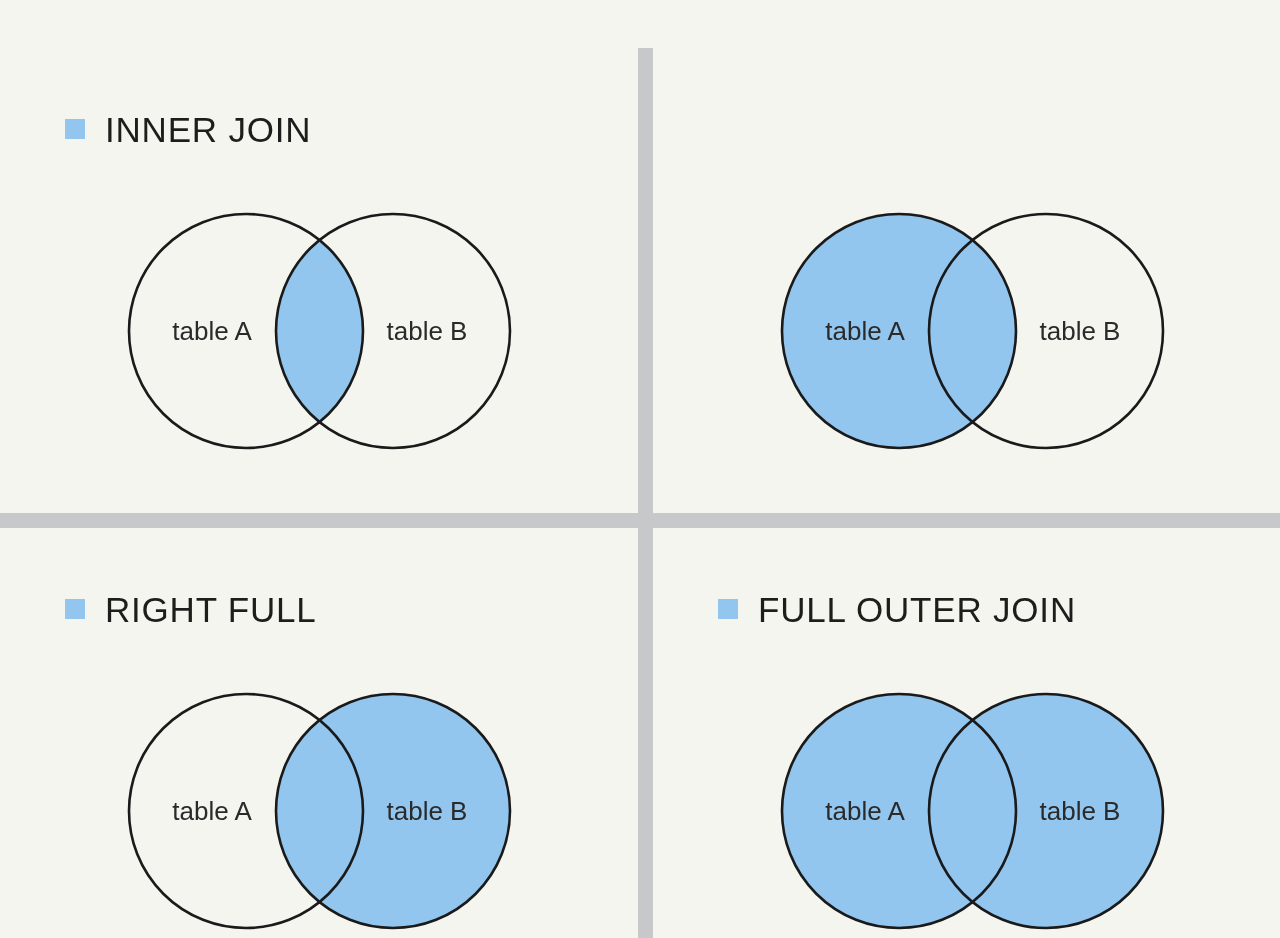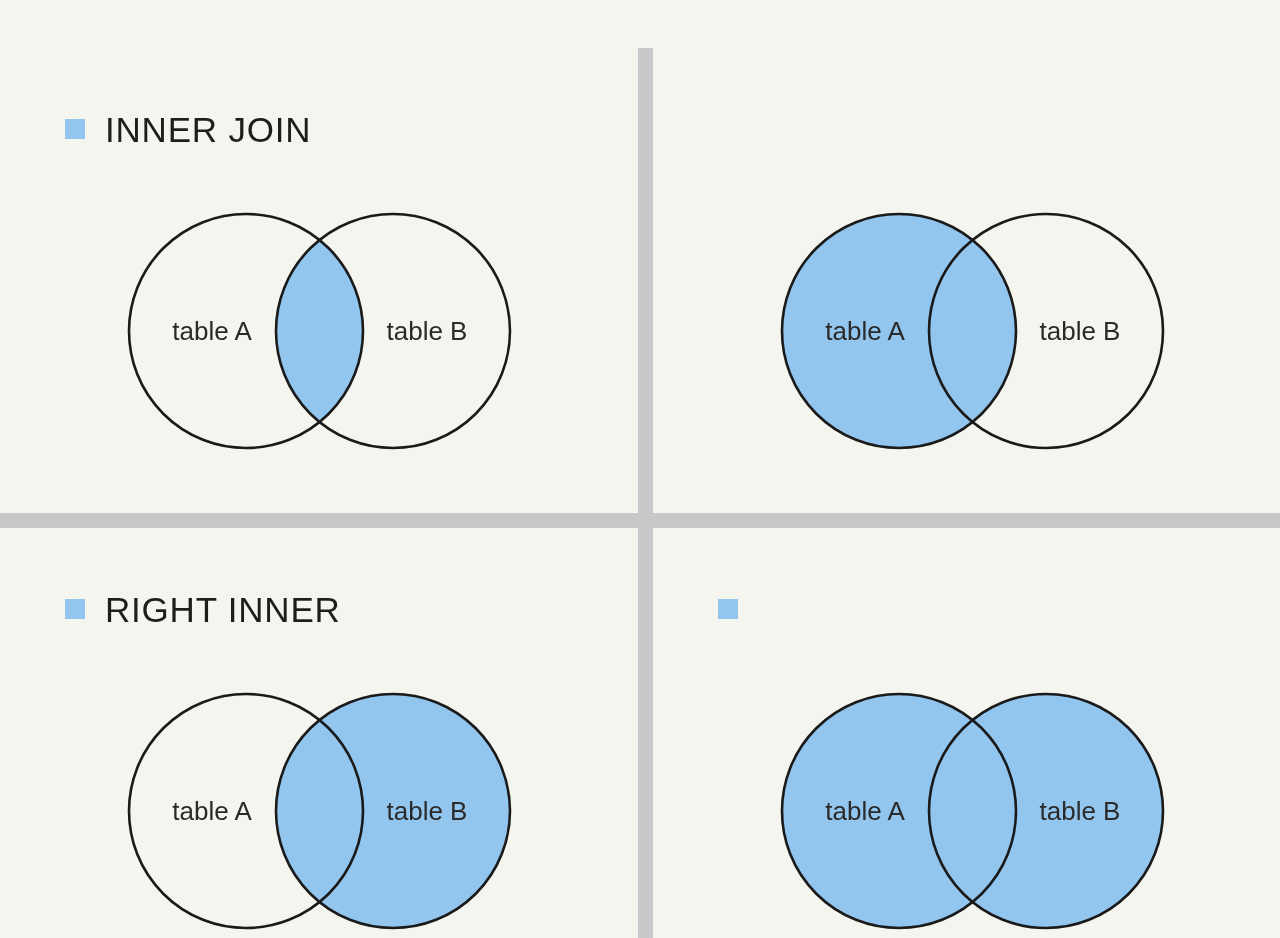--- a/index.html
+++ b/index.html
@@ -111,41 +111,42 @@
       <circle class="outline" cx="122" cy="121" r="117"></circle>
       <circle class="outline" cx="269" cy="121" r="117"></circle>
       <text x="88" y="130">table A</text>
       <text x="303" y="130">table B</text>
     </svg>
   </div>
 
   <div class="panel">
     <div class="panel-header">
       <span class="bullet"></span>
-      <span class="join-title">RIGHT INNER</span>
+      <span class="join-title">RIGHT FULL</span>
     </div>
     <svg class="venn" viewBox="0 0 392 242">
       <defs>
         <clipPath id="clipA2">
             <circle cx="122" cy="121" r="117"></circle>
           </clipPath>
       </defs>
       <circle cx="122" cy="121" r="117" fill="none"></circle>
       <circle cx="269" cy="121" r="117" fill="#92C6EF"></circle>
       <circle cx="269" cy="121" r="117" clip-path="url(#clipA2)" fill="#92C6EF"></circle>
       <circle class="outline" cx="122" cy="121" r="117"></circle>
       <circle class="outline" cx="269" cy="121" r="117"></circle>
       <text x="88" y="130">table A</text>
       <text x="303" y="130">table B</text>
     </svg>
   </div>
 
   <div class="panel">
     <div class="panel-header">
       <span class="bullet"></span>
+      <span class="join-title">FULL OUTER JOIN</span>
     </div>
     <svg class="venn" viewBox="0 0 392 242">
       <defs>
         <clipPath id="clipA3">
             <circle cx="122" cy="121" r="117"></circle>
           </clipPath>
       </defs>
       <circle cx="122" cy="121" r="117" fill="#92C6EF"></circle>
       <circle cx="269" cy="121" r="117" fill="#92C6EF"></circle>
       <circle cx="269" cy="121" r="117" clip-path="url(#clipA3)" fill="#92C6EF"></circle>

